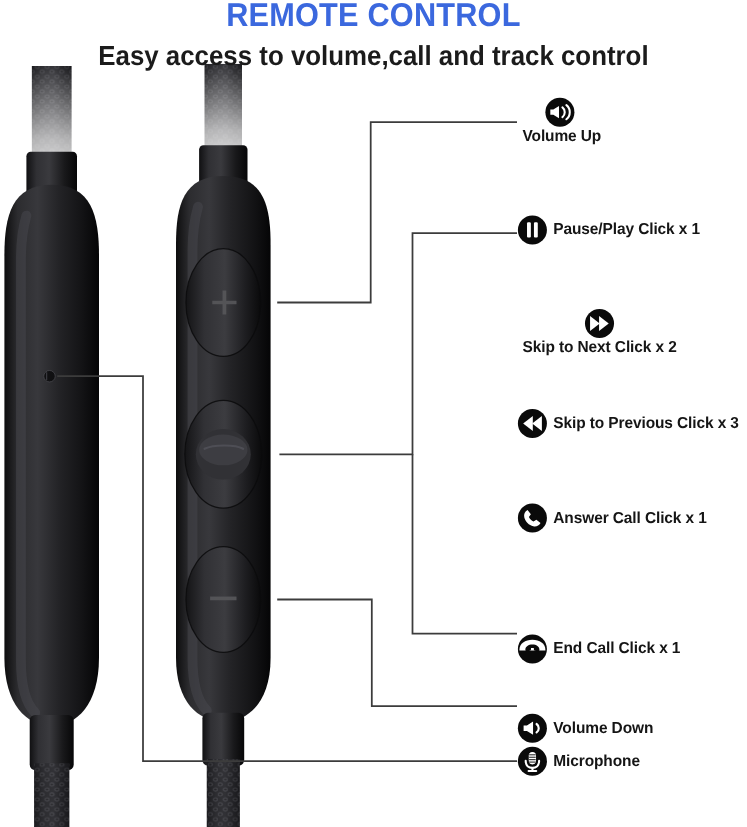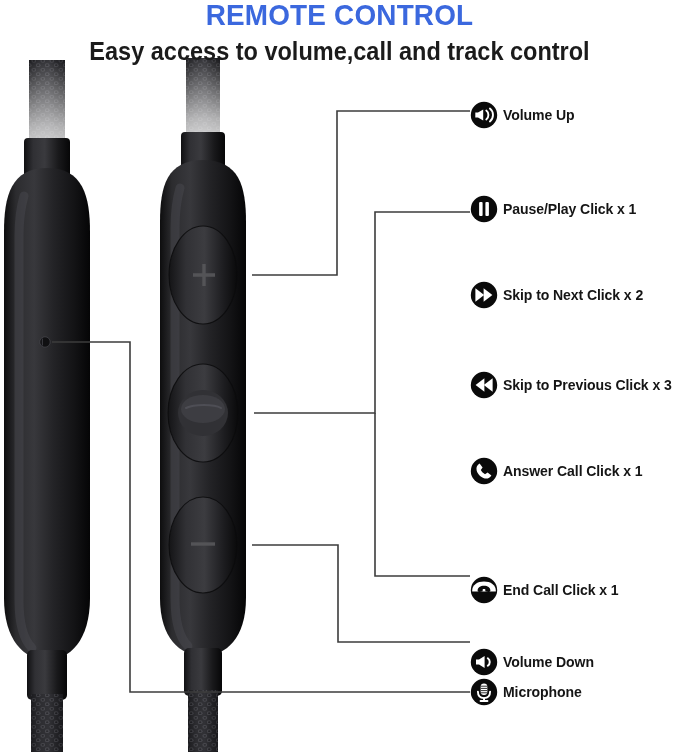--- a/index.html
+++ b/index.html
@@ -205,40 +205,40 @@
   <path stroke="#3c3c3c" stroke-width="1.6" d="M 252 275 L 337 275 L 337 111 L 470 111"></path>
   <path stroke="#3c3c3c" stroke-width="1.6" d="M 254 413 L 375 413 L 375 212 L 470 212"></path>
   <path stroke="#3c3c3c" stroke-width="1.6" d="M 375 413 L 375 576 L 470 576"></path>
   <path stroke="#3c3c3c" stroke-width="1.6" d="M 252 545 L 338 545 L 338 642 L 470 642"></path>
   <path stroke="#3c3c3c" stroke-width="1.6" d="M 52 342 L 130 342 L 130 692 L 470 692"></path>
 </svg>
 
 <div id="title">REMOTE CONTROL</div>
 <div id="subtitle">Easy access to volume,call and track control</div>
 
-<div class="callout" style="left:470px; top:100px;">
+<div class="callout" style="left:470px; top:88px;flex-direction:column;">
   <svg class="ico" viewBox="0 0 28 28">
     <circle cx="14" cy="14" r="13.2" fill="#0a0a0a"></circle>
     <path d="M 13.2 8.4 L 8.0 11.6 L 5.3 11.6 L 5.3 16.4 L 8.0 16.4 L 13.2 19.6 Z" fill="#ffffff"></path>
     <path d="M 16.3 9.6 C 19.1 11.7, 19.1 16.3, 16.3 18.4" stroke="#ffffff" stroke-width="1.9" fill="none" stroke-linecap="round"></path>
     <path d="M 19.9 7.6 C 24.0 10.8, 24.0 17.2, 19.9 20.4" stroke="#ffffff" stroke-width="1.9" fill="none" stroke-linecap="round"></path>
   </svg>
   <span class="lbl">Volume Up</span>
 </div>
 
 <div class="callout" style="left:470px; top:194px;">
   <svg class="ico" viewBox="0 0 28 28">
     <circle cx="14" cy="14" r="13.2" fill="#0a0a0a"></circle>
     <rect x="9.1" y="7.1" width="3.5" height="13.8" rx="1.0" fill="#ffffff"></rect>
     <rect x="15.4" y="7.1" width="3.5" height="13.8" rx="1.0" fill="#ffffff"></rect>
   </svg>
   <span class="lbl">Pause/Play Click x 1</span>
 </div>
 
-<div class="callout" style="left:470px; top:280px;">
+<div class="callout" style="left:470px; top:280px;flex-direction:column;">
   <svg class="ico" viewBox="0 0 28 28">
     <circle cx="14" cy="14" r="13.2" fill="#0a0a0a"></circle>
     <path d="M 5.4 7.2 L 14.2 14 L 5.4 20.8 Z" fill="#ffffff"></path>
     <path d="M 13.6 7.2 L 22.4 14 L 13.6 20.8 Z" fill="#ffffff"></path>
   </svg>
   <span class="lbl">Skip to Next Click x 2</span>
 </div>
 
 <div class="callout" style="left:470px; top:370px;">
   <svg class="ico" viewBox="0 0 28 28">

